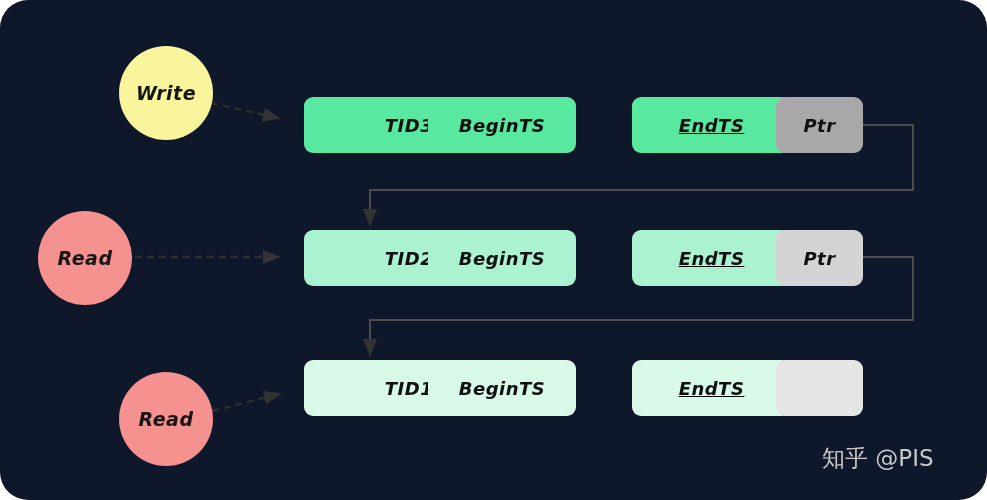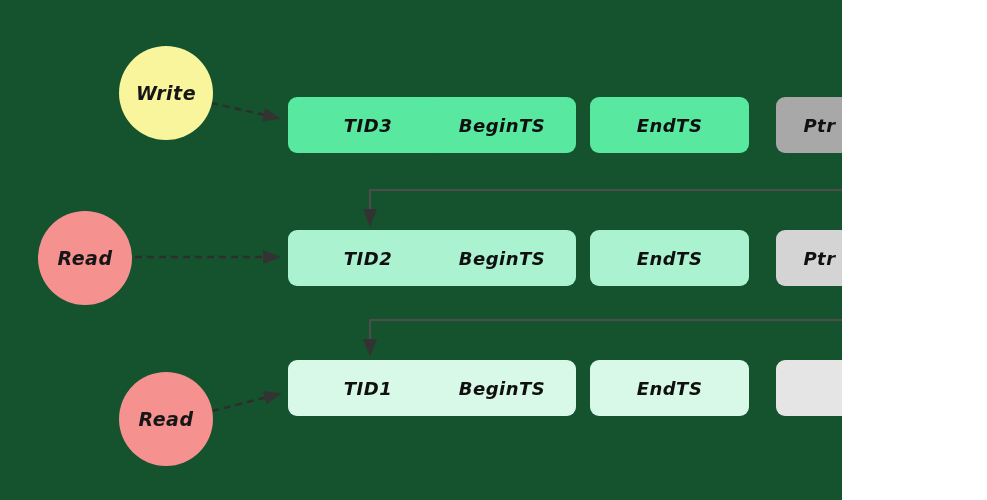--- a/index.html
+++ b/index.html
@@ -1,22 +1,23 @@
 <!DOCTYPE html>
 <html><head>
 <meta charset="utf-8">
 <style>
   html, body { margin: 0; padding: 0; background: #ffffff; }
   .canvas {
     position: relative;
-    width: 842px;
+    width: 987px;
     height: 500px;
-    background: #14532d;
+    background: #0f172a;
     overflow: hidden;
     font-family: "DejaVu Sans", "Liberation Sans", sans-serif;
+    border-radius: 28px;
   }
   .arrow-layer {
     position: absolute;
     left: 0; top: 0;
     width: 987px; height: 500px;
     pointer-events: none;
   }
   .actor {
     position: absolute;
     width: 94px; height: 94px;
@@ -41,23 +42,23 @@
     justify-content: center;
   }
   .cell-label {
     font-style: italic;
     font-weight: bold;
     font-size: 18px;
     color: #101010;
     letter-spacing: 0.5px;
   }
   
-  .col-0 { left: 288px; width: 160px; }
+  .col-0 { left: 304px; width: 160px; padding-left: 25px; }
   .col-1 { left: 428px; width: 148px; }
-  .col-2 { left: 590px; width: 159px; }
+  .col-2 { left: 632px; width: 159px; text-decoration: underline; }
   .col-3 { left: 776px; width: 87px; justify-content: center;  }
   .row-0 .cell { top: 97px;  }
   .row-1 .cell { top: 230px; }
   .row-2 .cell { top: 360px; }
   .watermark {
     position: absolute;
     left: 822px;
     top: 443px;
     font-size: 23px;
     font-weight: normal;
@@ -138,14 +139,15 @@
       <span class="cell-label">BeginTS</span>
     </div>
     <div class="cell col-2" style="background-color: rgb(216, 249, 232);">
       <span class="cell-label">EndTS</span>
     </div>
     <div class="cell col-3" style="background-color: rgb(229, 229, 229);">
       <span class="cell-label"></span>
     </div>
   </div>
 
+  <div class="watermark" style="color: rgb(201, 201, 201);">知乎 @PIS</div>
 
 </div>
 
 </body></html>

